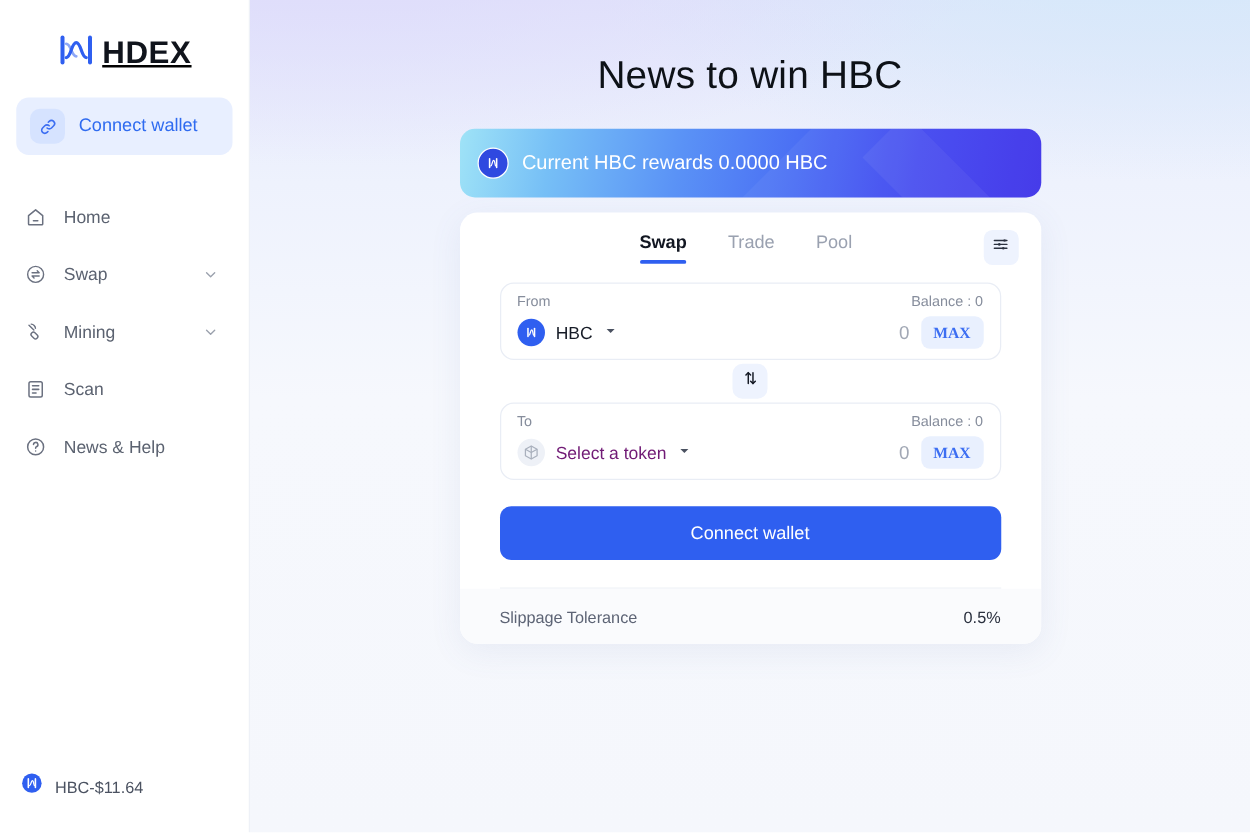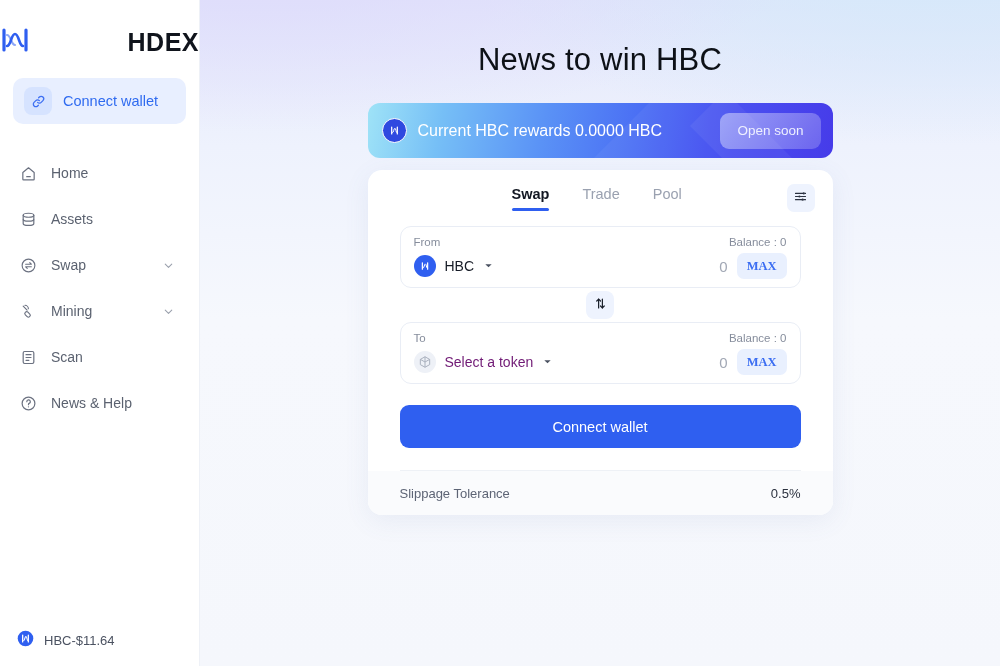--- a/index.html
+++ b/index.html
@@ -28,23 +28,24 @@
     border-right: 1px solid #eef1f7;
     position: relative;
     display: flex;
     flex-direction: column;
   }
 
   .logo-wrap {
     height: 70px;
     display: flex;
     align-items: center;
-    justify-content: space-between;
+    justify-content: center;
     gap: 6px;
     padding-top: 14px;
+    text-decoration: underline;
   }
   .logo-mark { display: block; }
   .logo-text {
     font-size: 25px;
     font-weight: 700;
     letter-spacing: 0.5px;
     color: #10141c;
     line-height: 1;
   }
 
@@ -95,21 +96,21 @@
     color: #5b6270;
   }
   .nav-item .n-chev {
     margin-left: auto;
     display: flex;
     align-items: center;
   }
 
   .side-footer {
     position: absolute;
-    left: 0; bottom: 0;
+    left: 0; bottom: 11px;
     width: 200px;
     height: 52px;
     display: flex;
     align-items: center;
     padding-left: 17px;
     gap: 10px;
   }
   .side-footer .f-label {
     font-size: 13px;
     color: #4b5261;
@@ -425,30 +426,20 @@
       <div class="nav-item">
         <span class="n-ico">
           <svg width="17" height="17" viewBox="0 0 24 24" fill="none" stroke="#6b7180" stroke-width="1.7" stroke-linecap="round" stroke-linejoin="round">
             <path d="M4 10.5 12 4l8 6.5V20a1 1 0 0 1-1 1H5a1 1 0 0 1-1-1z"></path>
             <path d="M9.5 16.5h5"></path>
           </svg>
         </span>
         <span class="n-label">Home</span>
       </div>
 
-      <div class="nav-item">
-        <span class="n-ico">
-          <svg width="17" height="17" viewBox="0 0 24 24" fill="none" stroke="#6b7180" stroke-width="1.7" stroke-linecap="round">
-            <ellipse cx="12" cy="6" rx="7.5" ry="2.8"></ellipse>
-            <path d="M4.5 6v5.5c0 1.55 3.36 2.8 7.5 2.8s7.5-1.25 7.5-2.8V6"></path>
-            <path d="M4.5 12v5.5c0 1.55 3.36 2.8 7.5 2.8s7.5-1.25 7.5-2.8V12"></path>
-          </svg>
-        </span>
-        <span class="n-label">Assets</span>
-      </div>
 
       <div class="nav-item">
         <span class="n-ico">
           <svg width="17" height="17" viewBox="0 0 24 24" fill="none" stroke="#6b7180" stroke-width="1.6" stroke-linecap="round" stroke-linejoin="round">
             <circle cx="12" cy="12" r="9"></circle>
             <path d="M8 10.2h8l-2.2-2.2"></path>
             <path d="M16 13.8H8l2.2 2.2"></path>
           </svg>
         </span>
         <span class="n-label">Swap</span>
@@ -521,21 +512,20 @@
 
       <div class="reward-banner">
         <span class="rb-coin">
           <svg width="15" height="15" viewBox="0 0 24 24">
             <path d="M7.5 6.5 L7.5 17.5" stroke="#ffffff" stroke-width="2" stroke-linecap="round"></path>
             <path d="M16.5 6.5 L16.5 17.5" stroke="#ffffff" stroke-width="2" stroke-linecap="round"></path>
             <path d="M9 15.6 C10.8 15.6 10.8 8.4 12.6 8.4 C14.4 8.4 14.4 15.6 15.2 15.6" stroke="#ffffff" stroke-width="1.6" fill="none" stroke-linecap="round"></path>
           </svg>
         </span>
         <span class="rb-text">Current HBC rewards 0.0000 HBC</span>
-        <button class="rb-btn">Open soon</button>
       </div>
 
       <div class="swap-card">
 
         <div class="tabs-row">
           <div class="tabs">
             <div class="tab active">Swap</div>
             <div class="tab">Trade</div>
             <div class="tab">Pool</div>
           </div>

